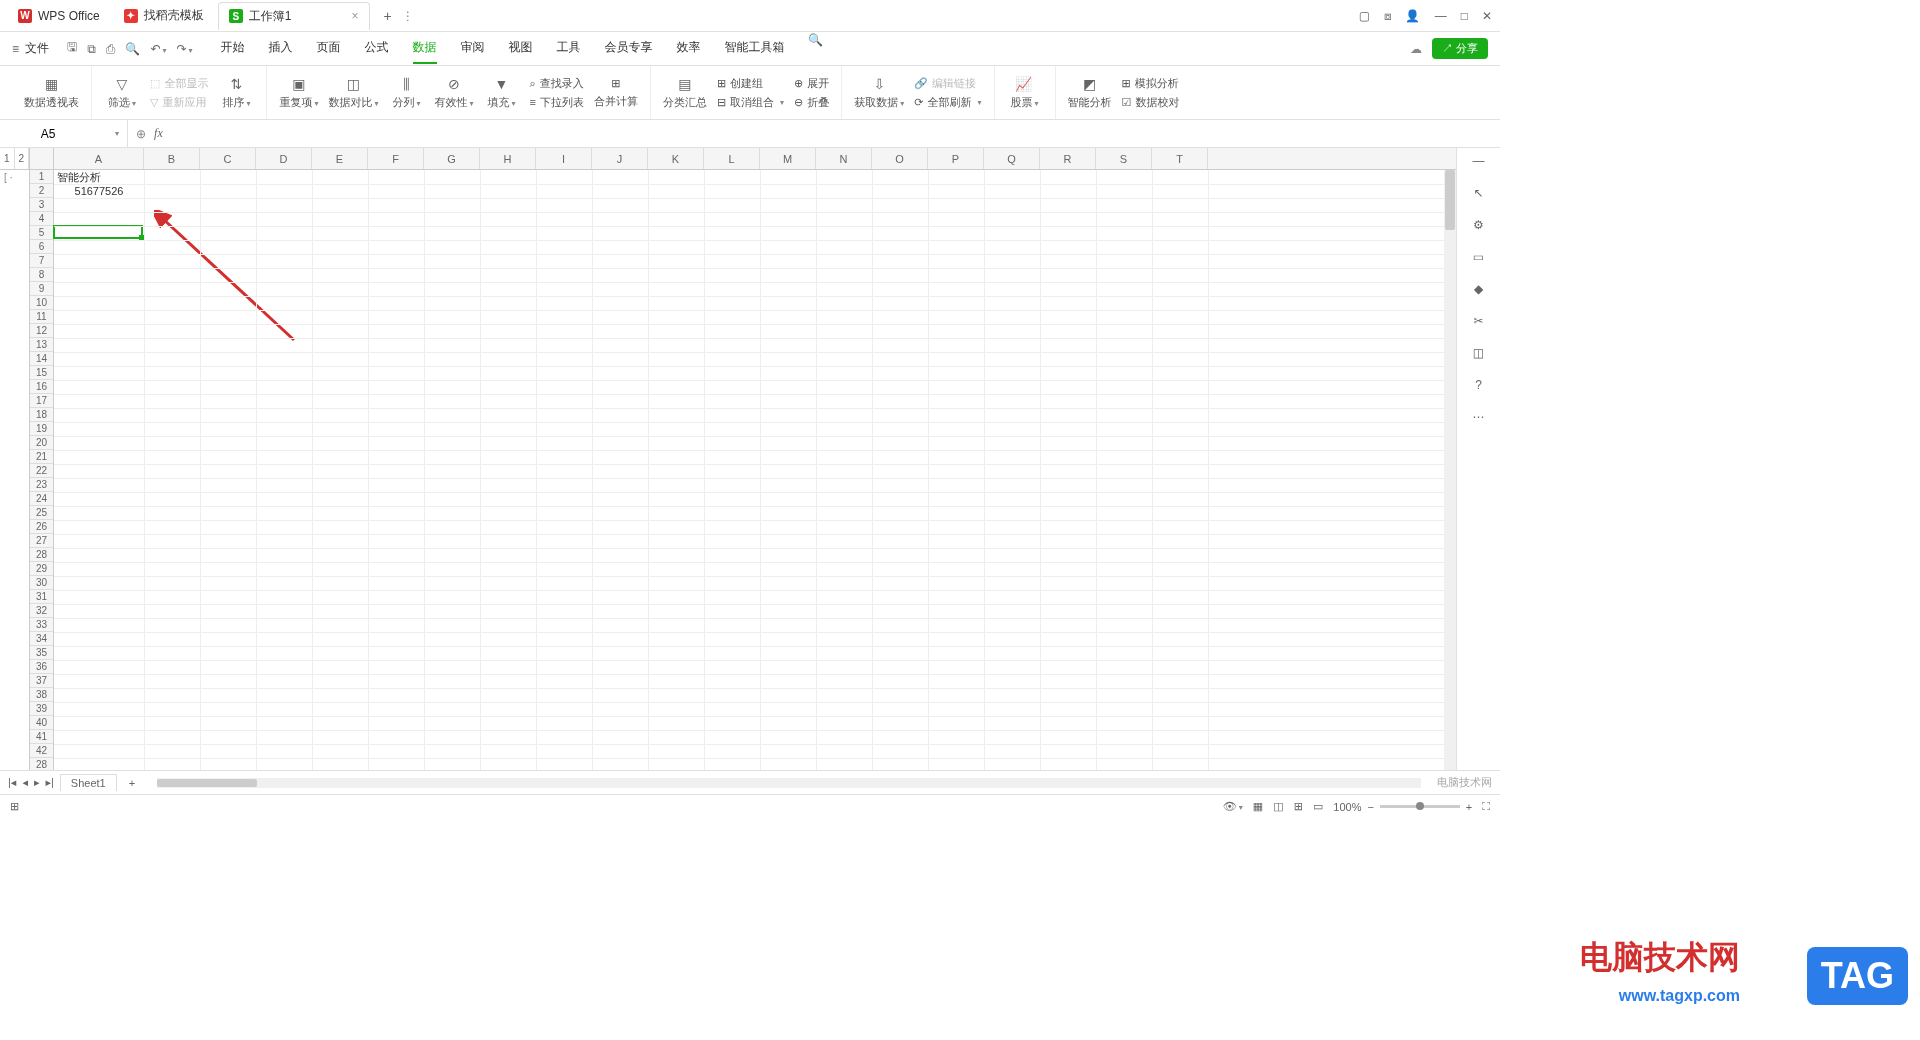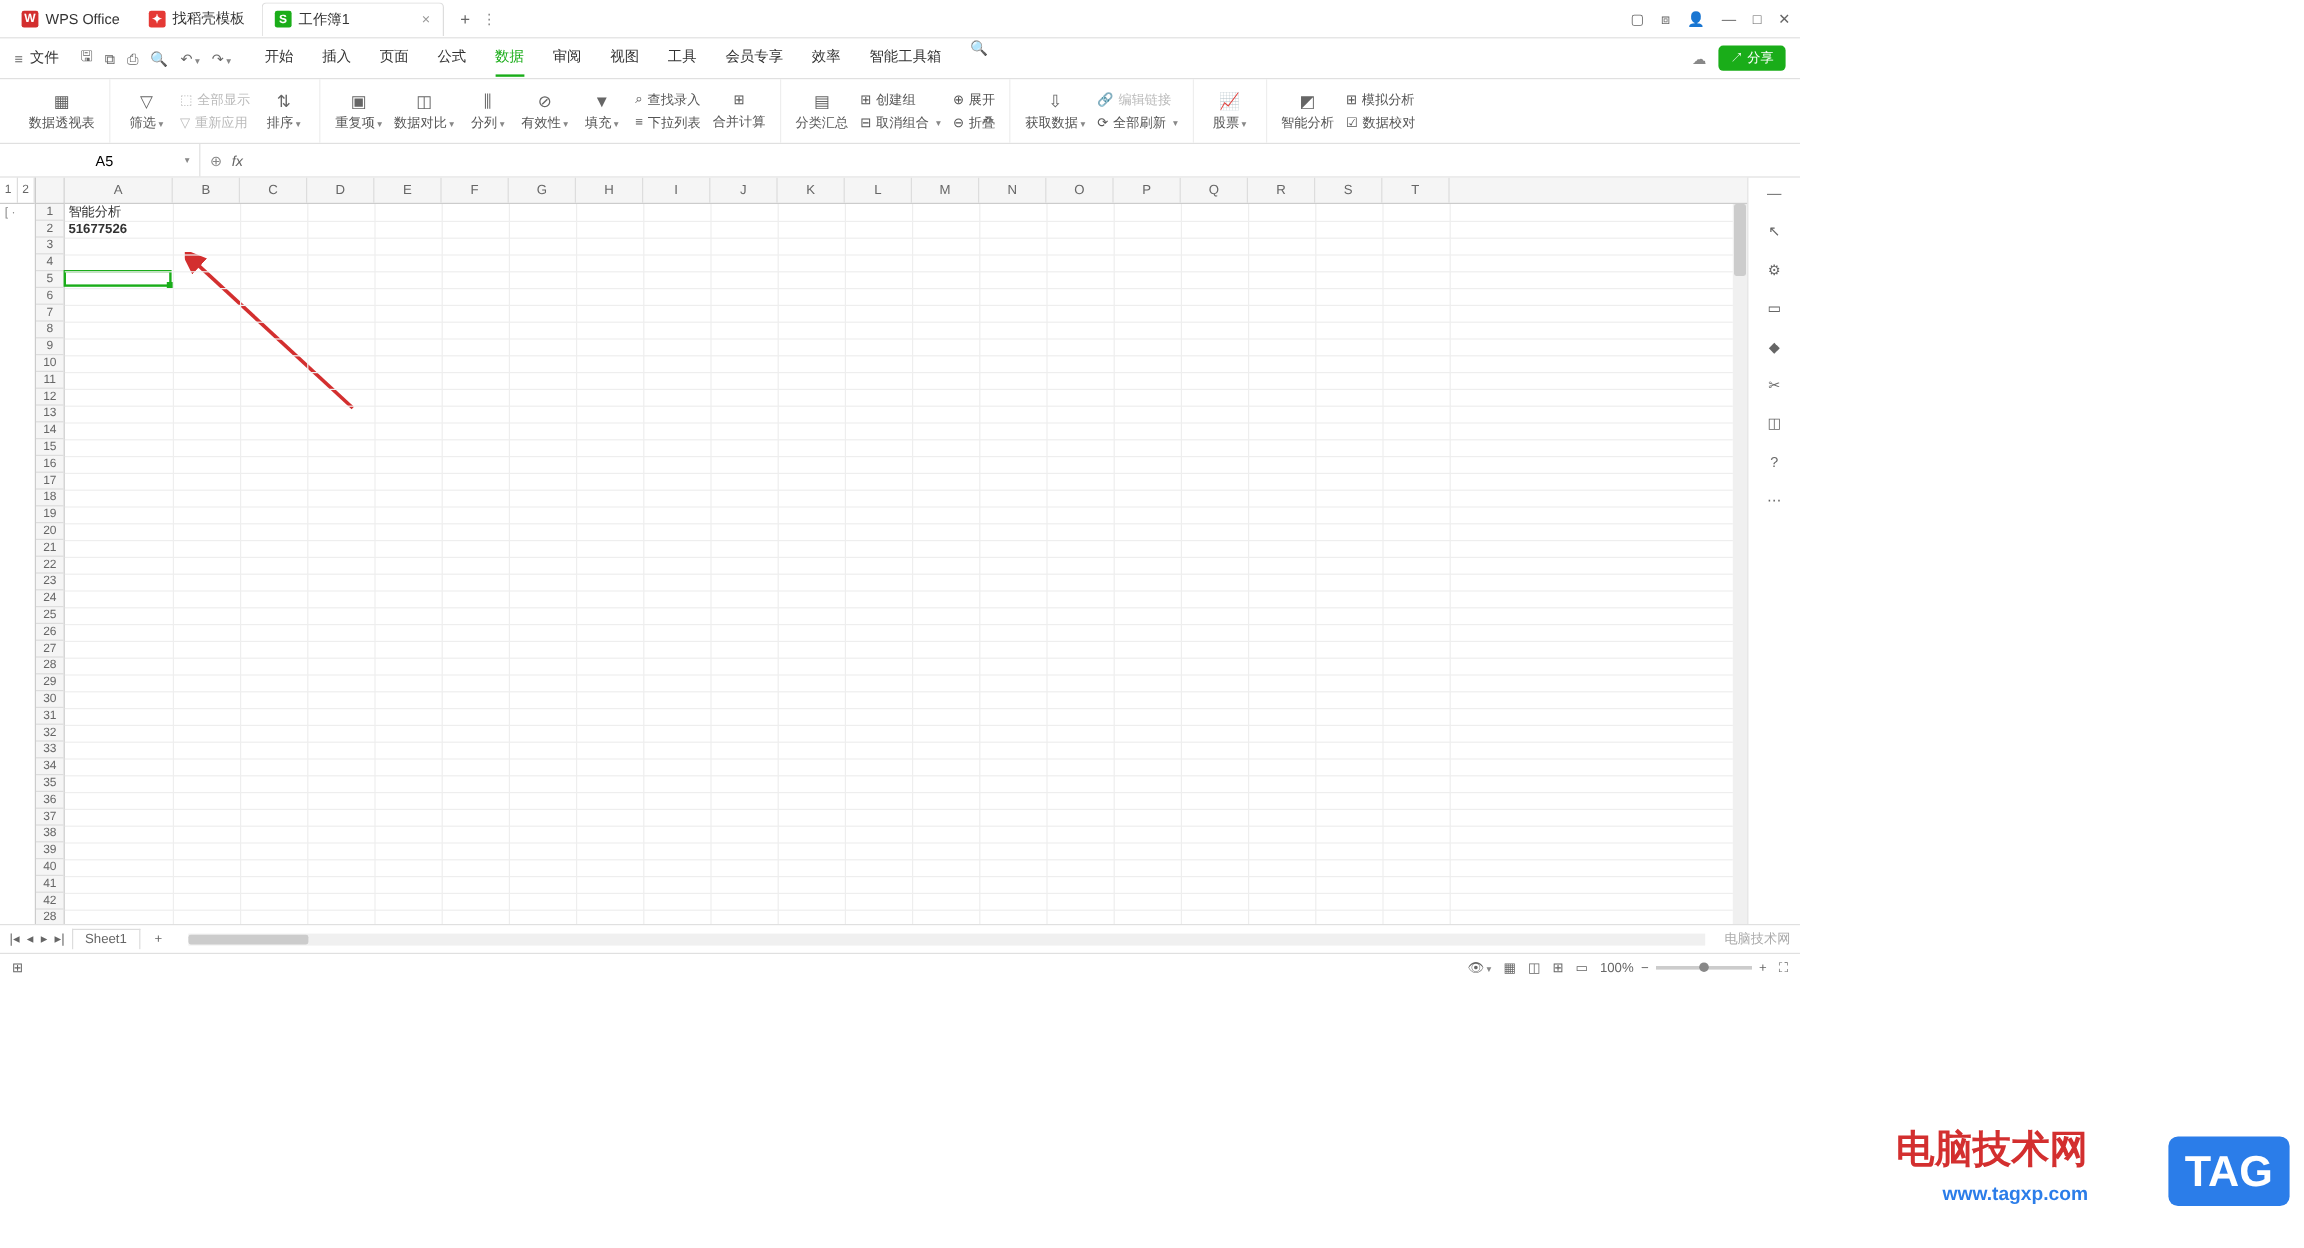--- a/index.html
+++ b/index.html
@@ -35,25 +35,25 @@
 .ribbon-group { display: flex; align-items: center; gap: 10px; padding: 0 12px; border-right: 1px solid #eee; height: 100%; }
 .ribbon-group:last-child { border-right: none; }
 .ribbon-btn { display: flex; flex-direction: column; align-items: center; justify-content: center; gap: 2px; cursor: pointer; color: #555; font-size: 11px; min-width: 36px; }
 .ribbon-btn-h { display: flex; align-items: center; gap: 4px; cursor: pointer; color: #555; font-size: 11px; }
 .ribbon-btn-h.disabled { color: #bbb; }
 .ribbon-icon { width: 18px; height: 18px; display: inline-flex; align-items: center; justify-content: center; color: #666; font-size: 14px; }
 .ribbon-col { display: flex; flex-direction: column; gap: 4px; }
 .dd { font-size: 8px; color: #888; margin-left: 2px; }
 
 
-.formula-bar { height: 28px; display: flex; align-items: center; border-bottom: 1px solid #e0e0e0; padding-left: 39px; }
+.formula-bar { height: 28px; display: flex; align-items: center; border-bottom: 1px solid #e0e0e0; }
 .name-box { width: 128px; height: 100%; border-right: 1px solid #e0e0e0; display: flex; align-items: center; padding: 0 8px; justify-content: space-between; }
 .name-box input { border: none; outline: none; width: 80px; text-align: center; font-size: 12px; }
 .fx-area { display: flex; align-items: center; padding: 0 8px; gap: 8px; flex: 1; }
-.fx-label { font-style: italic; color: #666; }
+.fx-label { font-style: italic; color: #666; font-family: Liberation Serif, serif; }
 
 
 .main { display: flex; height: 622px; }
 .outline { width: 30px; border-right: 1px solid #ccc; display: flex; flex-direction: column; }
 .outline-head { height: 22px; display: flex; border-bottom: 1px solid #ccc; }
 .outline-head div { flex: 1; text-align: center; font-size: 10px; color: #666; border-right: 1px solid #ddd; line-height: 22px; }
 .outline-body { flex: 1; position: relative; }
 
 .grid-wrap { flex: 1; position: relative; overflow: hidden; }
 .col-headers { height: 22px; display: flex; background: #f5f5f5; border-bottom: 1px solid #ccc; position: absolute; top: 0; left: 24px; right: 0; }
@@ -383,21 +383,21 @@
         <div>37</div>
         <div>38</div>
         <div>39</div>
         <div>40</div>
         <div>41</div>
         <div>42</div>
         <div>28</div>
       </div>
     <div class="cells" id="cells">
       <div class="cell-data" style="left:0;top:0;width:90px;">智能分析</div>
-      <div class="cell-data" style="left:0;top:14px;width:90px;text-align:left;font-weight:bold;">51677526</div>
+      <div class="cell-data" style="left:0;top:14px;width:90px;text-align:center;">51677526</div>
       <div class="selected-cell" style="left:-1px;top:55px;width:90px;height:14px;"></div>
       <svg class="arrow-annotation" style="left:100px;top:40px;" width="150" height="140">
         <defs>
             <marker id="ah" markerWidth="10" markerHeight="10" refX="2" refY="3" orient="auto">
               <path d="M0,0 L0,6 L8,3 z" fill="#d32f2f"></path>
             </marker>
           </defs>
         <line x1="140" y1="130" x2="8" y2="8" stroke="#d32f2f" stroke-width="3" marker-end="url(#ah)"></line>
       </svg>
     <div class="cell-grid-v" style="left: 90px;"></div>

